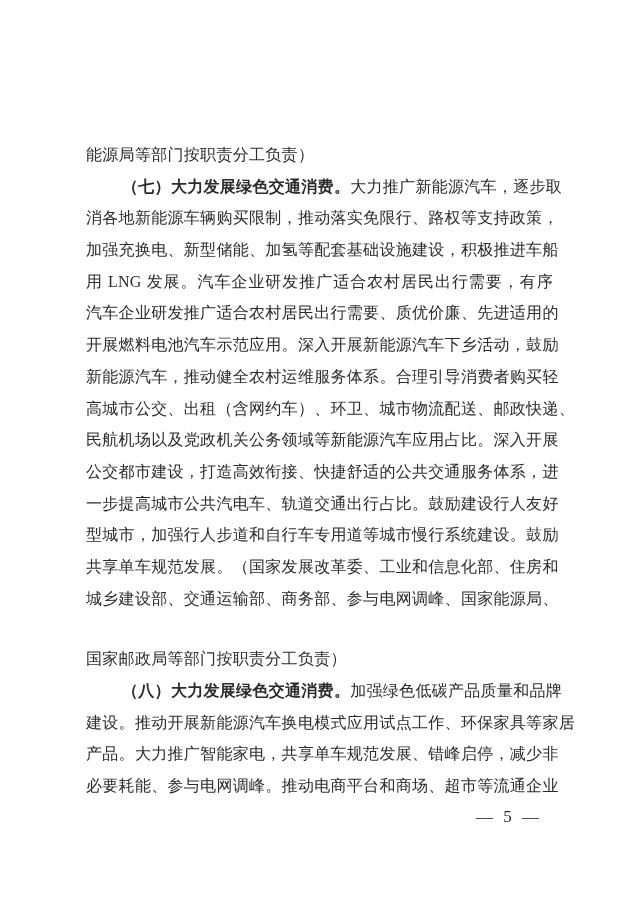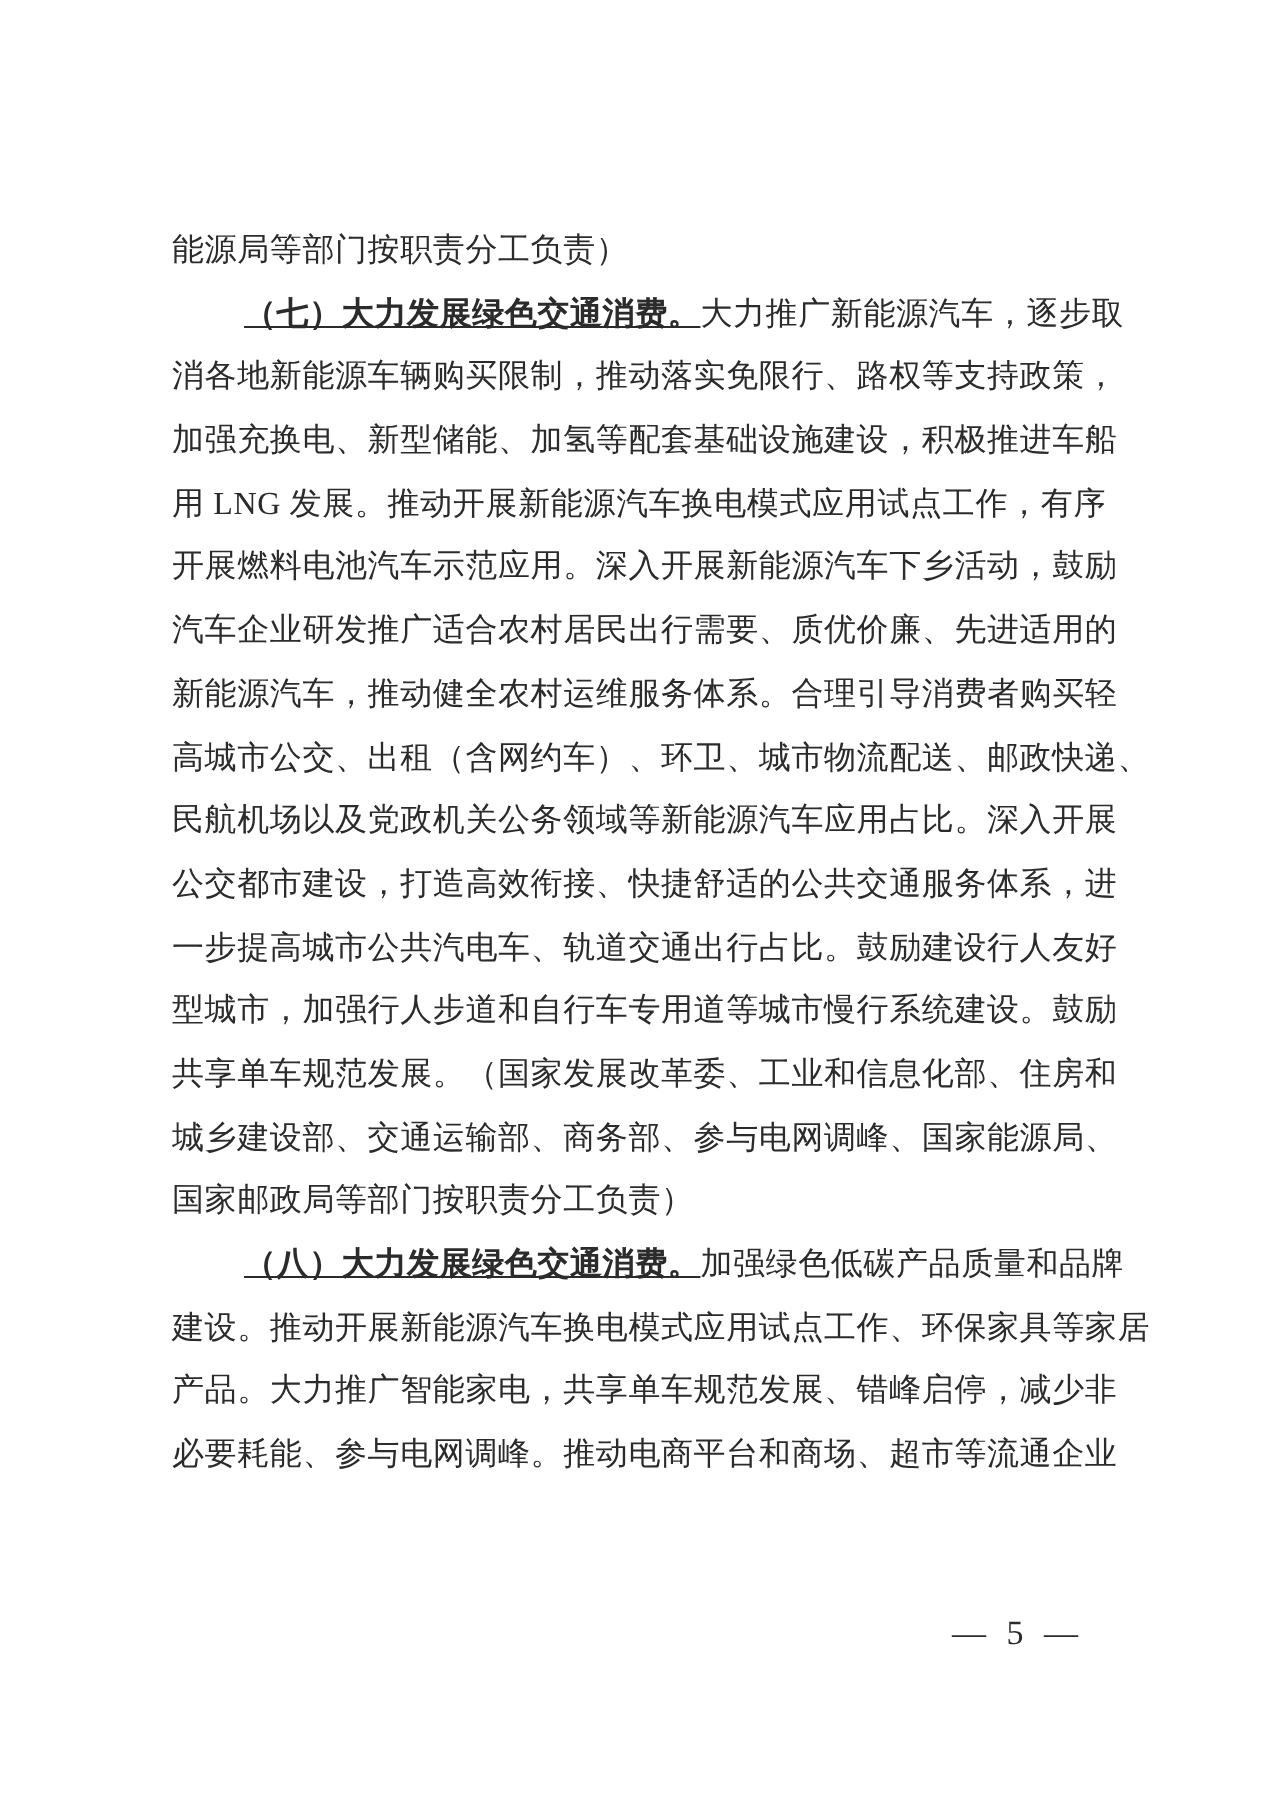--- a/index.html
+++ b/index.html
@@ -28,50 +28,50 @@
     font-size: 16px;
     text-align: justify;
     text-align-last: justify;
     text-justify: inter-character;
     white-space: nowrap;
     letter-spacing: 0.3px;
   }
   .line.end {
     text-align: center;
     text-align-last: left;
+    margin-top: 29px;
   }
   .line.indent {
     text-indent: 36px;
   }
   .head {
     font-weight: 600;
-    text-decoration: underline;
   }
   .page-footer {
     position: absolute;
     top: 806px;
     right: 98px;
     font-size: 17px;
     line-height: 22px;
     letter-spacing: 3px;
     color: #2b2b2b;
   }
 </style>
 </head>
 <body>
 
 <div class="page">
   <div class="document-text">
       <div class="line end"><span>能源局等部门按职责分工负责）</span></div>
       <div class="line indent"><span class="head">（七）大力发展绿色交通消费。</span><span>大力推广新能源汽车，逐步取</span></div>
       <div class="line"><span>消各地新能源车辆购买限制，推动落实免限行、路权等支持政策，</span></div>
       <div class="line"><span>加强充换电、新型储能、加氢等配套基础设施建设，积极推进车船</span></div>
-      <div class="line"><span>用 LNG 发展。推动开展新能源汽车换电模式应用试点工作，有序</span></div>
+      <div class="line"><span>用 LNG 发展。汽车企业研发推广适合农村居民出行需要，有序</span></div>
+      <div class="line"><span>汽车企业研发推广适合农村居民出行需要、质优价廉、先进适用的</span></div>
       <div class="line"><span>开展燃料电池汽车示范应用。深入开展新能源汽车下乡活动，鼓励</span></div>
-      <div class="line"><span>汽车企业研发推广适合农村居民出行需要、质优价廉、先进适用的</span></div>
       <div class="line"><span>新能源汽车，推动健全农村运维服务体系。合理引导消费者购买轻</span></div>
       <div class="line"><span>高城市公交、出租（含网约车）、环卫、城市物流配送、邮政快递、</span></div>
       <div class="line"><span>民航机场以及党政机关公务领域等新能源汽车应用占比。深入开展</span></div>
       <div class="line"><span>公交都市建设，打造高效衔接、快捷舒适的公共交通服务体系，进</span></div>
       <div class="line"><span>一步提高城市公共汽电车、轨道交通出行占比。鼓励建设行人友好</span></div>
       <div class="line"><span>型城市，加强行人步道和自行车专用道等城市慢行系统建设。鼓励</span></div>
       <div class="line"><span>共享单车规范发展。（国家发展改革委、工业和信息化部、住房和</span></div>
       <div class="line"><span>城乡建设部、交通运输部、商务部、参与电网调峰、国家能源局、</span></div>
       <div class="line end"><span>国家邮政局等部门按职责分工负责）</span></div>
       <div class="line indent"><span class="head">（八）大力发展绿色交通消费。</span><span>加强绿色低碳产品质量和品牌</span></div>

